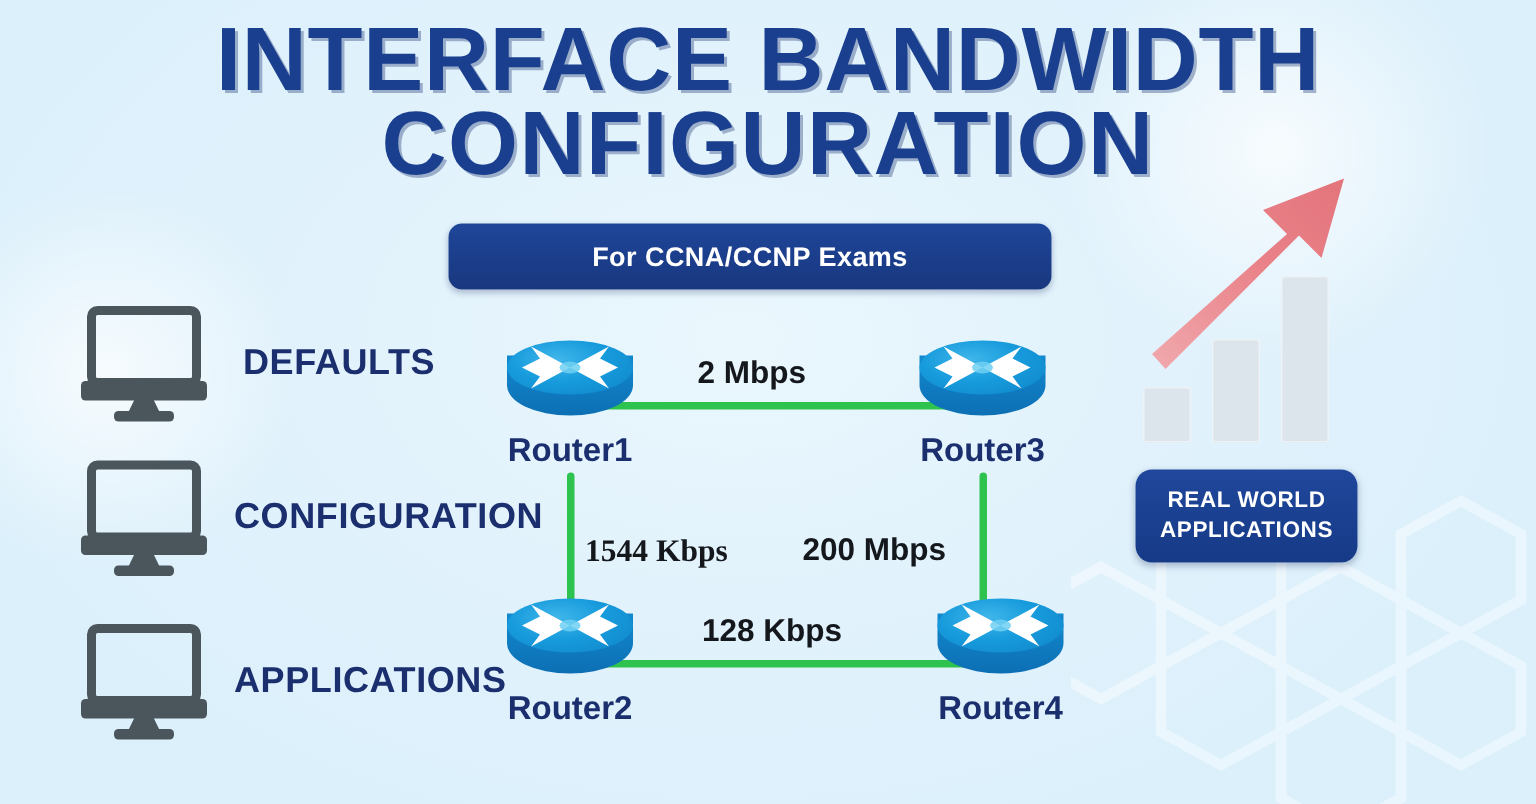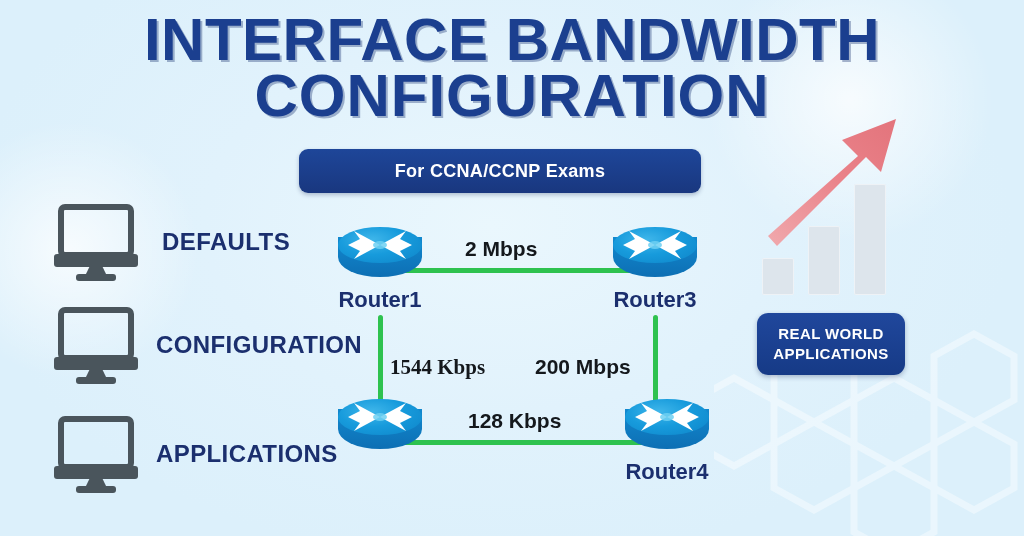--- a/index.html
+++ b/index.html
@@ -218,20 +218,21 @@
     <div class="router" style="left:18px;top:184px;">
       <div class="r-body"></div>
       <div class="r-top"></div>
       <svg class="r-arrows" viewBox="0 0 84 36">
         <g fill="#ffffff">
           <polygon points="42,18 16,4 22,12 10,18 22,24 16,32"></polygon>
           <polygon points="42,18 68,4 62,12 74,18 62,24 68,32"></polygon>
         </g>
         <ellipse cx="42" cy="18" rx="7" ry="4" fill="#6fd0f2" opacity="0.85"></ellipse>
       </svg>
+      <div class="r-label">Router2</div>
     </div>
 
     <div class="router" style="left:293px;top:184px;margin-left:12px;">
       <div class="r-body"></div>
       <div class="r-top"></div>
       <svg class="r-arrows" viewBox="0 0 84 36">
         <g fill="#ffffff">
           <polygon points="42,18 16,4 22,12 10,18 22,24 16,32"></polygon>
           <polygon points="42,18 68,4 62,12 74,18 62,24 68,32"></polygon>
         </g>

